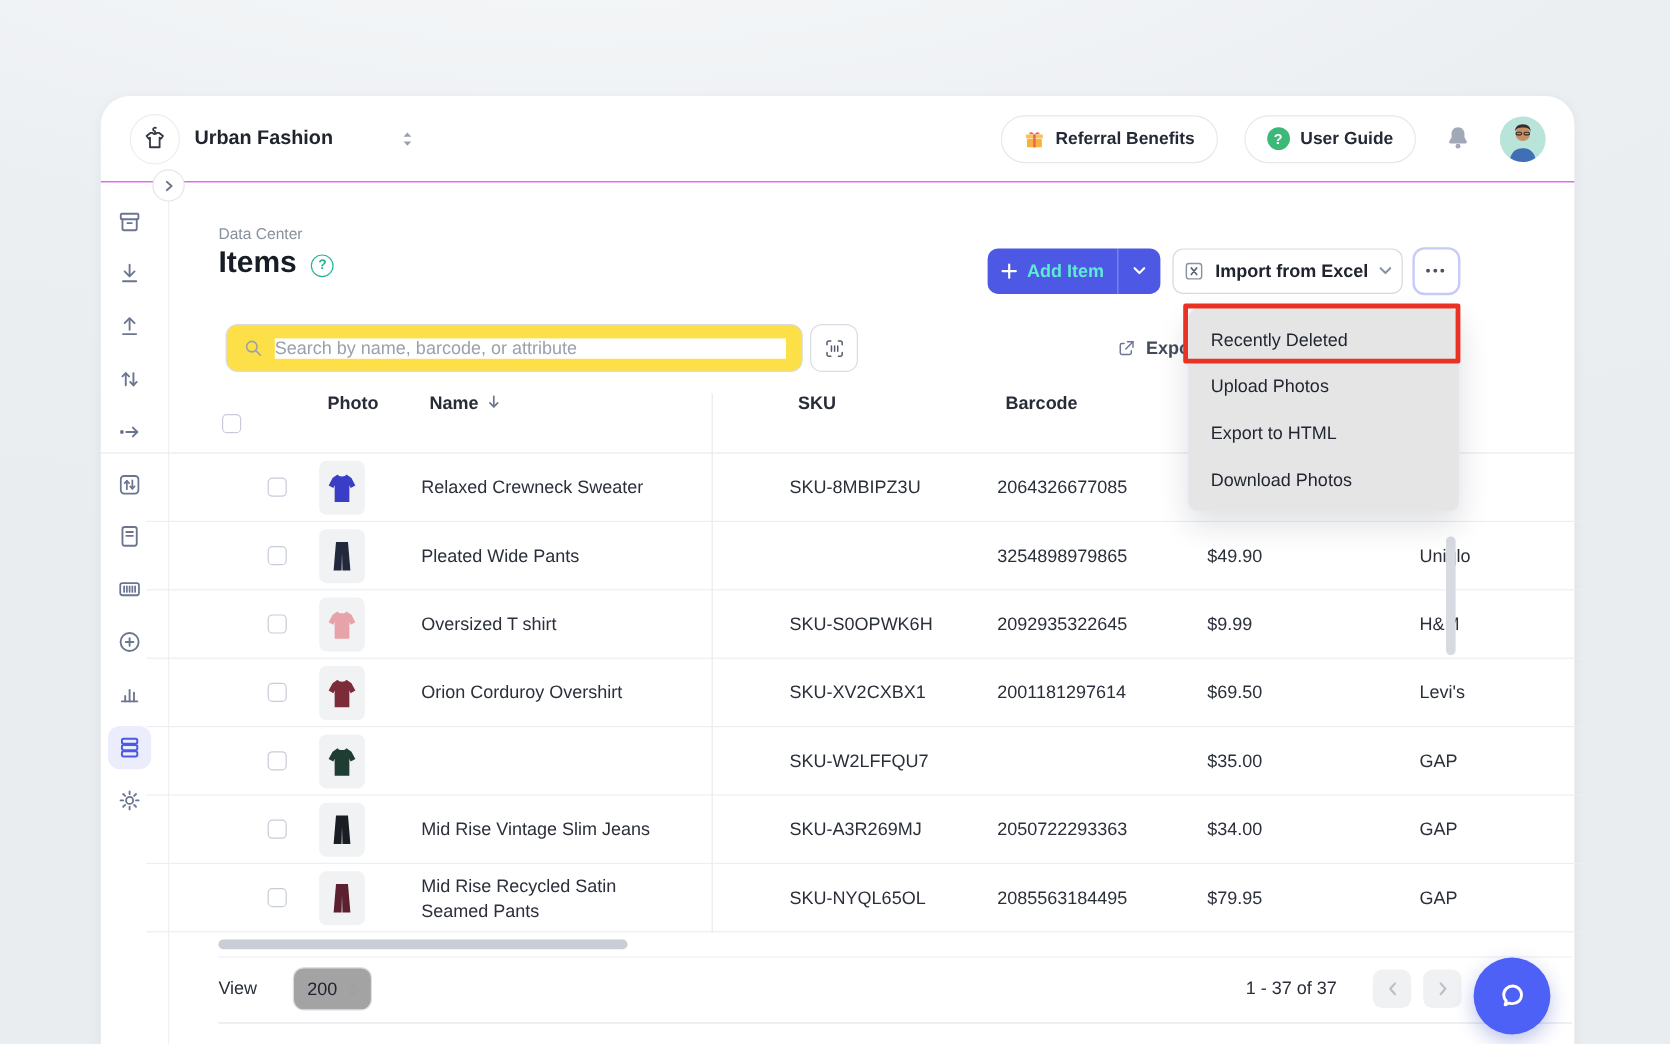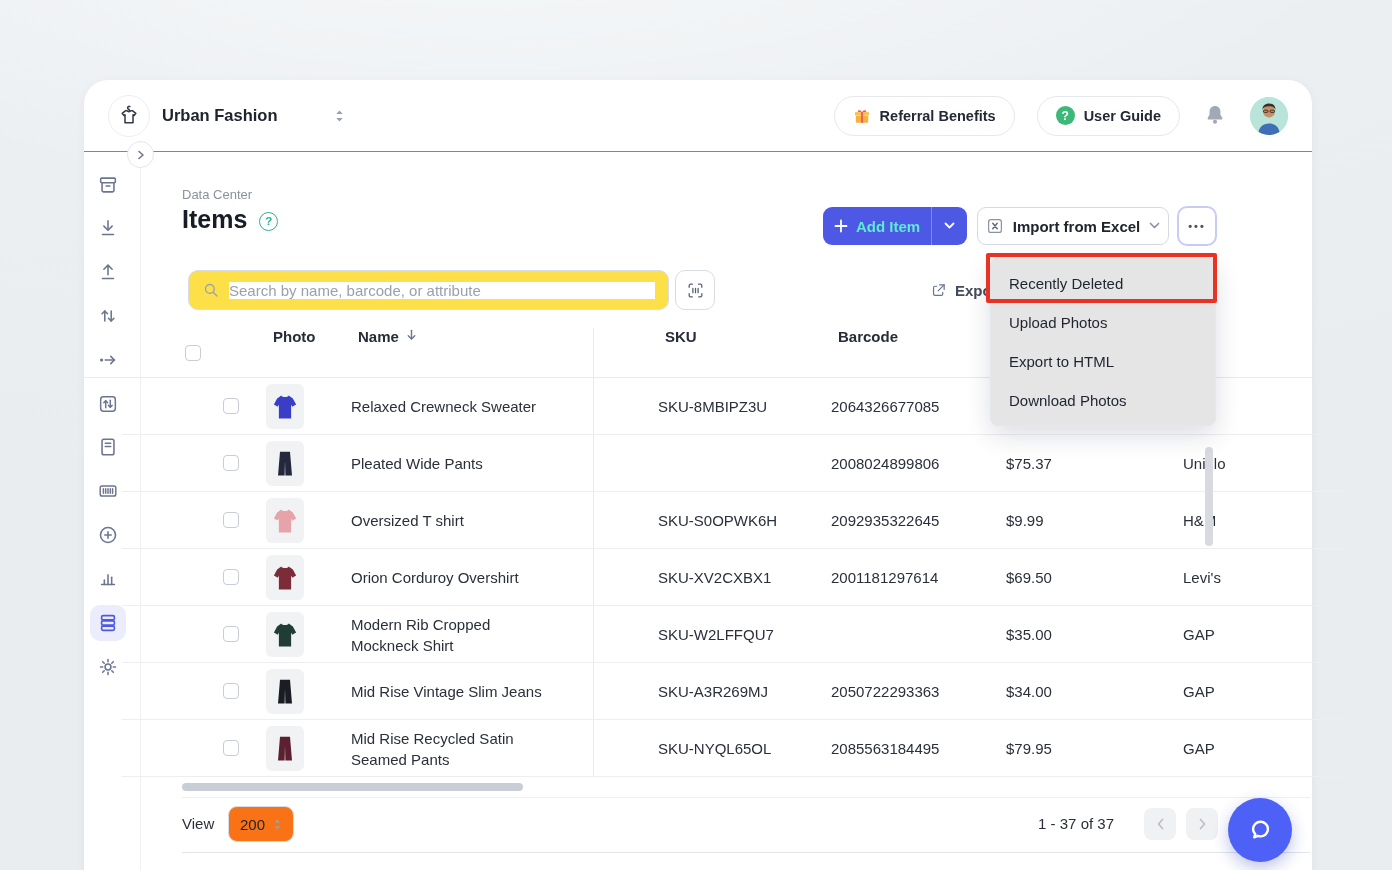--- a/index.html
+++ b/index.html
@@ -82,22 +82,22 @@
   .c-barcode { left:709px; width:160px; }
   .c-price { left:884px; width:110px; }
   .c-brand { left:1061px; width:130px; }
   .h-photo { left:144px; } .h-name { left:229px; } .h-sku { left:536px; } .h-barcode { left:709px; } .h-price { left:884px; }
   .vscroll { left:1121px; top:367px; width:8px; height:99px; border-radius:4px; background:#d7dae1; cursor:pointer; }
   .hscroll { left:98px; top:703px; width:341px; height:8px; border-radius:4px; background:#c9cdd5; cursor:pointer; }
   
   .f-line1 { left:98px; top:717px; width:1128px; height:1px; background:#eef0f3; }
   .f-line2 { left:98px; top:772px; width:1128px; height:1px; background:#e2e5e9; }
   .view-label { left:98px; top:735px; font-size:15px; color:#2a2f3a; }
-  .page-size { left:144px; top:726px; width:66px; height:36px; border:1px solid #d9dce2; border-radius:9px;
-    background:#f97316; display:flex; align-items:center; justify-content:center; gap:8px; font-size:15px; color:#20242e; cursor:pointer; }
+  .page-size { left:160px; top:726px; width:66px; height:36px; border:1px solid #d9dce2; border-radius:9px;
+    background:#a3a3a3; display:flex; align-items:center; justify-content:center; gap:8px; font-size:15px; color:#20242e; cursor:pointer; }
   .range-text { left:920px; top:735px; width:110px; text-align:right; font-size:15px; color:#2a2f3a; }
   .pg-btn { top:728px; width:32px; height:32px; border-radius:8px; background:#f0f1f3;
     display:flex; align-items:center; justify-content:center; cursor:pointer; }
   .chat-btn { left:1228px; top:798px; width:64px; height:64px; border-radius:50%; background:#4e61f6;
     display:flex; align-items:center; justify-content:center; cursor:pointer; box-shadow:0 6px 16px rgba(40,60,180,.3); z-index:8; }
   svg { display:block; }
 </style>
 </head>
 <body>
 
@@ -362,22 +362,22 @@
     </div>
 
     <div class="trow">
       <div class="checkbox"></div>
       <div class="thumb">
           <svg viewBox="0 0 24 24" width="30" height="37">
             <path d="M8 2.5h8l1.6 19h-5.3L12 9.8 11.7 21.5H6.4L8 2.5z" fill="#23283d"></path>
           </svg>
         </div>
       <div class="cell c-name">Pleated Wide Pants</div>
-      <div class="cell c-barcode">2008024899806</div>
-      <div class="cell c-price">$75.37</div>
+      <div class="cell c-barcode">3254898979865</div>
+      <div class="cell c-price">$49.90</div>
       <div class="cell c-brand">Uniqlo</div>
     </div>
 
     <div class="trow">
       <div class="checkbox"></div>
       <div class="thumb">
           <svg viewBox="0 0 24 24" width="30" height="37">
             <path d="M9 3.2 5.7 5.5 3.1 10.4l3.1 1.7.9-1.8V21.5h9.8V10.3l.9 1.8 3.1-1.7-2.6-4.9L15 3.2c-.9 1.7-5.1 1.7-6 0z" fill="#e6a3aa"></path>
           </svg>
         </div>
@@ -402,21 +402,20 @@
       <div class="cell c-brand">Levi's</div>
     </div>
 
     <div class="trow">
       <div class="checkbox"></div>
       <div class="thumb">
           <svg viewBox="0 0 24 24" width="30" height="37">
             <path d="M9 3.2 5.7 5.5 3.1 10.4l3.1 1.7.9-1.8V21.5h9.8V10.3l.9 1.8 3.1-1.7-2.6-4.9L15 3.2c-.9 1.7-5.1 1.7-6 0z" fill="#1f3d33"></path>
           </svg>
         </div>
-      <div class="cell c-name">Modern Rib Cropped Mockneck Shirt</div>
       <div class="cell c-sku">SKU-W2LFFQU7</div>
       <div class="cell c-price">$35.00</div>
       <div class="cell c-brand">GAP</div>
     </div>
 
     <div class="trow">
       <div class="checkbox"></div>
       <div class="thumb">
           <svg viewBox="0 0 24 24" width="30" height="37">
             <path d="M8 2.5h8l1.6 19h-5.3L12 9.8 11.7 21.5H6.4L8 2.5z" fill="#1b1d24"></path>

